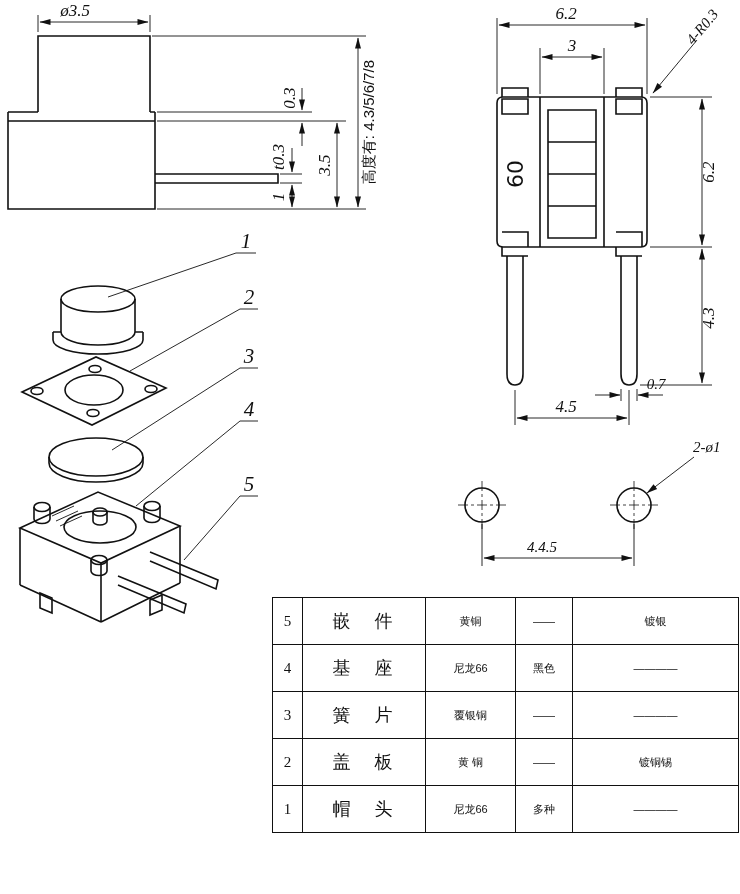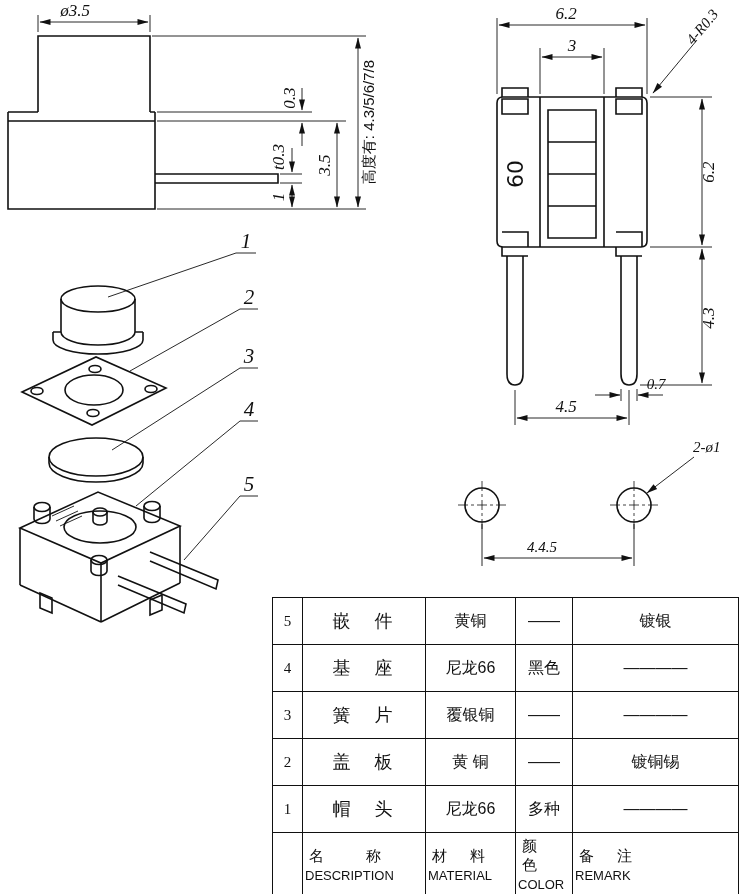--- a/index.html
+++ b/index.html
@@ -14,21 +14,21 @@
   .cjk     { font:15px "Liberation Sans", sans-serif; }
   .marking { font:22px "DejaVu Sans", sans-serif; }
   .balloon { font:italic 21px "Liberation Serif", serif; }
 
   .parts-table { position:absolute; left:272px; top:597px; border-collapse:collapse; table-layout:fixed; background:#fff; }
   .parts-table td { border:1.5px solid #111; text-align:center; vertical-align:middle; padding:0; overflow:hidden; }
   tr.data { height:47px; }
   tr.head { height:56px; }
   .c-no   { font:15px "Liberation Serif", serif; }
   .c-name { font-size:18px; letter-spacing:3px; }
-  .c-mat, .c-col, .c-rem { font-size:16px; }
+  .c-mat, .c-col, .c-rem { font-size:11px; }
   .hcn { font-size:15px; letter-spacing:4px; text-align:left; padding:4px 2px 0 6px; }
   .hen { font-size:13px; text-align:left; padding:2px 0 2px 2px; }
 </style>
 </head>
 <body>
 
 <svg width="740" height="894" viewBox="0 0 740 894">
   <defs>
     <marker id="arr" markerUnits="userSpaceOnUse" markerWidth="12" markerHeight="8" refX="11" refY="4" orient="auto-start-reverse">
       <path d="M0.5,1 L11.5,4 L0.5,7 Z" fill="#111"></path>
@@ -203,33 +203,14 @@
       <td class="c-col">——</td>
       <td class="c-rem">镀铜锡</td>
     </tr>
     <tr class="data">
       <td class="c-no">1</td>
       <td class="c-name">帽　头</td>
       <td class="c-mat">尼龙66</td>
       <td class="c-col">多种</td>
       <td class="c-rem">————</td>
     </tr>
-    <tr class="head">
-      <td></td>
-      <td>
-        <div class="hcn">名　　称</div>
-        <div class="hen">DESCRIPTION</div>
-      </td>
-      <td>
-        <div class="hcn">材　料</div>
-        <div class="hen">MATERIAL</div>
-      </td>
-      <td>
-        <div class="hcn">颜　色</div>
-        <div class="hen">COLOR</div>
-      </td>
-      <td>
-        <div class="hcn">备　注</div>
-        <div class="hen">REMARK</div>
-      </td>
-    </tr>
   </tbody>
 </table>
 
 </body></html>

